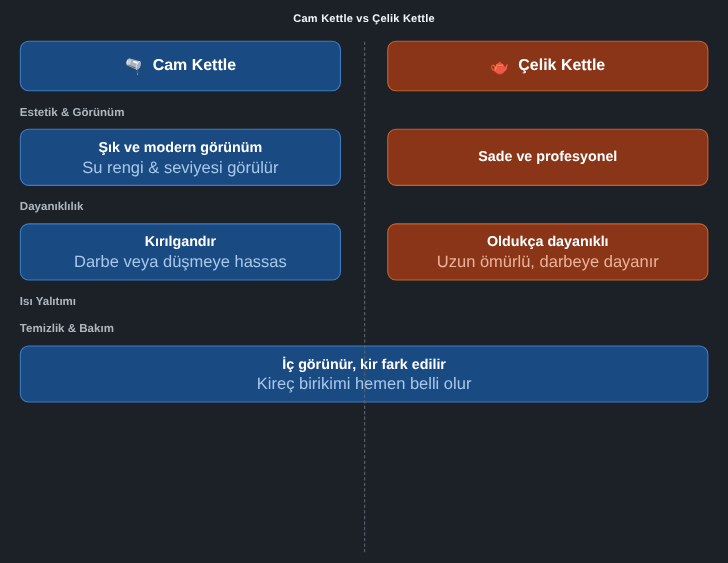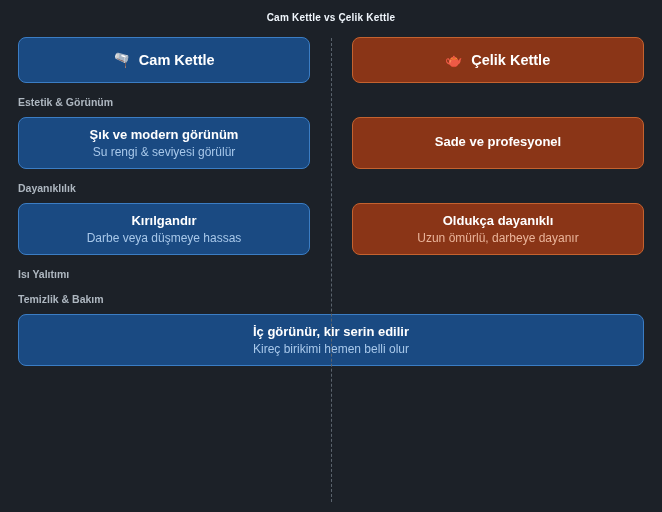--- a/index.html
+++ b/index.html
@@ -87,21 +87,21 @@
     color: #aeb7c0;
     margin: 13px 0 9px 0;
   }
   .card-title {
     font-size: 13px;
     font-weight: bold;
     color: #ffffff;
     margin-bottom: 3px;
   }
   .card-sub {
-    font-size: 12px;
+    font-size: 15px;
   }
   .blue .card-sub { color: #a8c8ea; }
   .red .card-sub { color: #eab49a; }
   .cmp-card {
     height: 52px;
     display: flex;
     flex-direction: column;
     align-items: center;
     justify-content: center;
   }
@@ -160,19 +160,19 @@
       </div>
     </div>
   </div>
 
   <div class="section-label">Isı Yalıtımı</div>
 
   <div class="section-label">Temizlik &amp; Bakım</div>
   <div class="row">
     <div class="col">
       <div class="card blue cmp-card">
-        <div class="card-title">İç görünür, kir serin edilir</div>
+        <div class="card-title">İç görünür, kir fark edilir</div>
         <div class="card-sub">Kireç birikimi hemen belli olur</div>
       </div>
     </div>
   </div>
 
 </div>
 
 </body></html>

